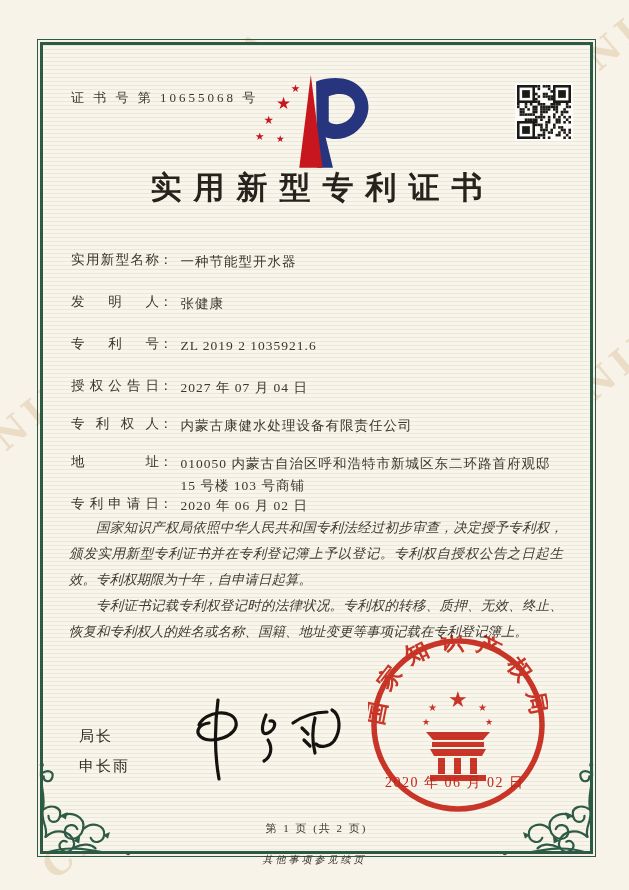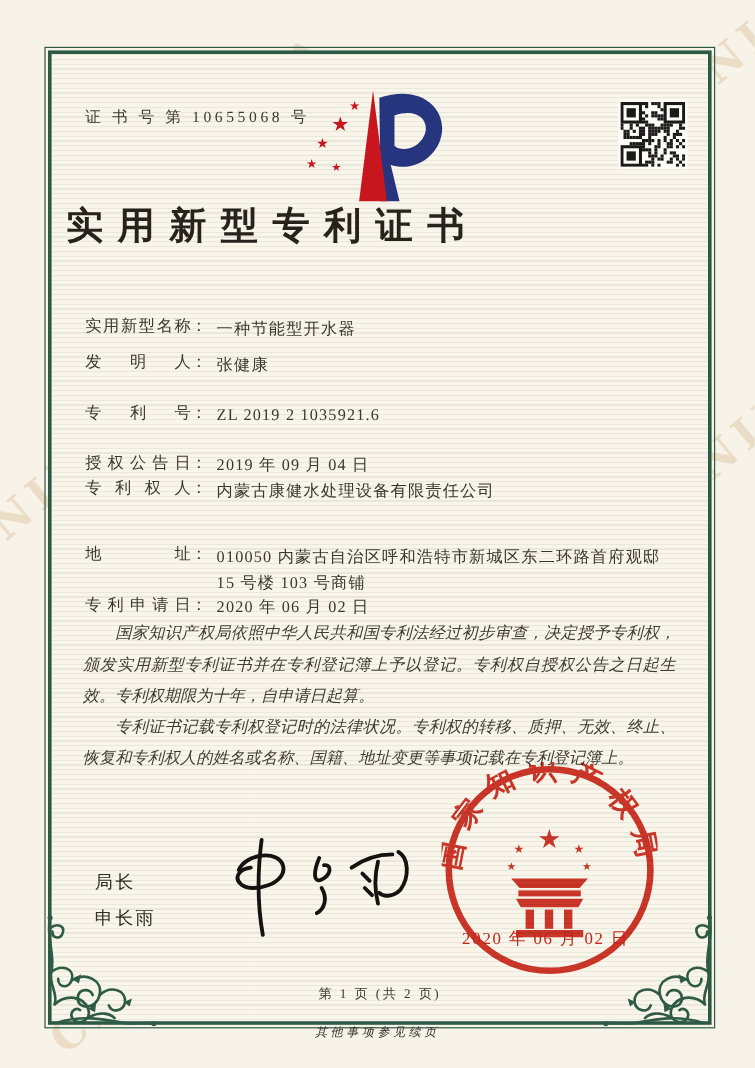--- a/index.html
+++ b/index.html
@@ -14,21 +14,21 @@
   .cert{position:absolute;left:40px;top:42px;width:547px;height:806px;z-index:2;
         background:#f9f5ea;
         background-image:repeating-linear-gradient(180deg,rgba(118,142,118,0.13) 0 1px,rgba(0,0,0,0) 1px 4px);
         border:3px solid #2d5a45;outline:1px solid #2d5a45;outline-offset:2px;}
 
   .certno{position:absolute;left:28px;top:44px;font-size:13px;letter-spacing:3px;color:#3c3830;}
 
   .logo{position:absolute;left:206px;top:28px;width:130px;height:100px;}
   .qr{position:absolute;left:472px;top:38px;width:54px;height:54px;background:#fdfbf5;padding:2px;}
 
-  .title{position:absolute;left:0;top:122px;width:100%;text-align:left;font-size:31px;font-weight:bold;
+  .title{position:absolute;left:0;top:122px;width:100%;text-align:center;font-size:31px;font-weight:bold;
          letter-spacing:12px;text-indent:12px;color:#26221c;}
 
   .fields{position:absolute;left:28px;top:198px;width:500px;font-size:13.5px;color:#3b372e;}
   .frow{position:absolute;left:0;width:500px;}
   .flabel{display:inline-block;width:88px;text-align:justify;text-align-last:justify;vertical-align:top;letter-spacing:0;}
   .fcolon{display:inline-block;vertical-align:top;margin-right:8px;}
   .fvalue{display:inline-block;vertical-align:top;width:384px;letter-spacing:1px;line-height:1.6;}
   .pair2{position:absolute;left:290px;top:0;}
   .pair2 .flabel{width:74px;}
 
@@ -229,33 +229,33 @@
         <rect x="37.142857142857146" y="2.4761904761904763" width="12.380952380952381" height="12.380952380952381" fill="#fdfbf5"></rect>
         <rect x="39.61904761904762" y="4.9523809523809526" width="7.428571428571429" height="7.428571428571429" fill="#1a1a1a"></rect>
         <rect x="0" y="34.66666666666667" width="17.333333333333336" height="17.333333333333336" fill="#1a1a1a"></rect>
         <rect x="2.4761904761904763" y="37.142857142857146" width="12.380952380952381" height="12.380952380952381" fill="#fdfbf5"></rect>
         <rect x="4.9523809523809526" y="39.61904761904762" width="7.428571428571429" height="7.428571428571429" fill="#1a1a1a"></rect>
       </svg>
 
     <div class="title">实用新型专利证书</div>
 
     <div class="fields">
-      <div class="frow" style="top:20px">
+      <div class="frow" style="top:8px">
         <span class="flabel">实用新型名称</span><span class="fcolon">：</span><span class="fvalue">一种节能型开水器</span>
       </div>
       <div class="frow" style="top:50px">
         <span class="flabel">发明人</span><span class="fcolon">：</span><span class="fvalue">张健康</span>
       </div>
       <div class="frow" style="top:92px">
         <span class="flabel">专利号</span><span class="fcolon">：</span><span class="fvalue">ZL 2019 2 1035921.6</span>
       </div>
       <div class="frow" style="top:134px">
-        <span class="flabel">授权公告日</span><span class="fcolon">：</span><span class="fvalue">2019 年 09 月 04 日</span>
-      </div>
-      <div class="frow" style="top:155px">
+        <span class="flabel">授权公告日</span><span class="fcolon">：</span><span class="fvalue">2027 年 07 月 04 日</span>
+      </div>
+      <div class="frow" style="top:172px">
         <span class="flabel">专利权人</span><span class="fcolon">：</span><span class="fvalue">内蒙古康健水处理设备有限责任公司</span>
       </div>
       <div class="frow" style="top:210px">
         <span class="flabel">地址</span><span class="fcolon">：</span><span class="fvalue">010050 内蒙古自治区呼和浩特市新城区东二环路首府观邸 15 号楼 103 号商铺</span>
       </div>
       <div class="frow" style="top:252px">
         <span class="flabel">专利申请日</span><span class="fcolon">：</span><span class="fvalue" style="width:160px">2020 年 06 月 02 日</span>
       </div>
     </div>
 

